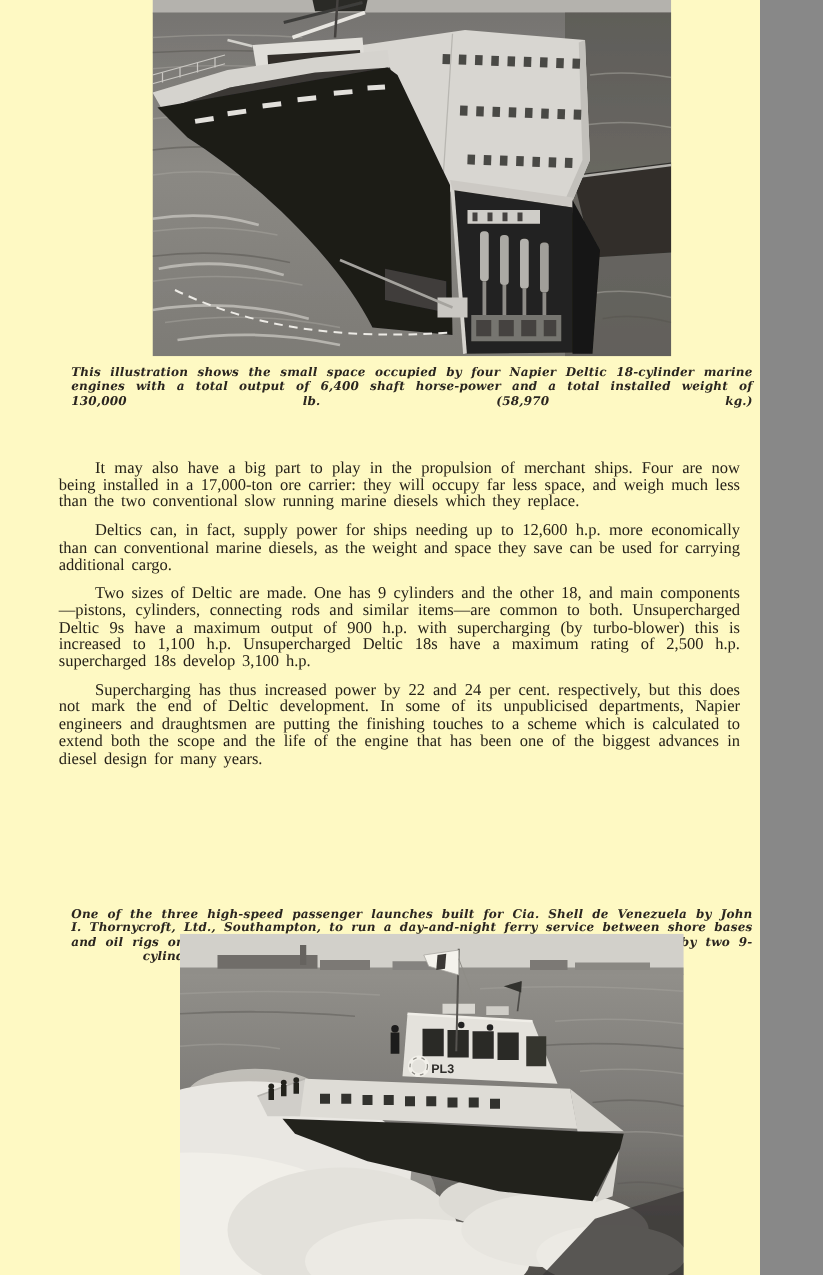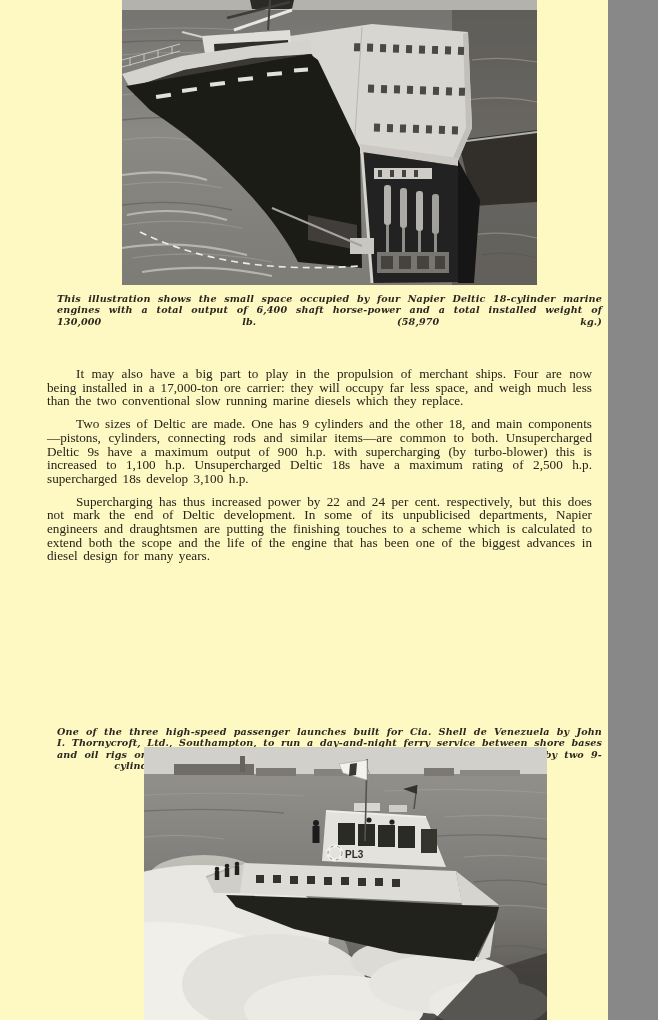--- a/index.html
+++ b/index.html
@@ -212,20 +212,21 @@
           <path d="M18,232 C80,262 150,272 238,266" fill="none" stroke="#edebe6" stroke-width="1.6" stroke-dasharray="7,5"></path>
         </g>
       </g>
     </svg>
   </figure>
 
   <p class="caption caption-top">This illustration shows the small space occupied by four Napier Deltic 18-cylinder marine engines with a total output of 6,400 shaft horse-power and a total installed weight of 130,000 lb. (58,970 kg.)</p>
 
   <div class="body-text">
     <p>It may also have a big part to play in the propulsion of merchant ships.  Four are now being installed in a 17,000-ton ore carrier: they will occupy far less space, and weigh much less than the two conventional slow running marine diesels which they replace.</p>
+    <p>Deltics can, in fact, supply power for ships needing up to 12,600 h.p. more economically than can conventional marine diesels, as the weight and space they save can be used for carrying additional cargo.</p>
     <p>Two sizes of Deltic are made.  One has 9 cylinders and the other 18, and main components—pistons, cylinders, connecting rods and similar items—are common to both.  Unsupercharged Deltic 9s have a maximum output of 900 h.p. with supercharging (by turbo-blower) this is increased to 1,100 h.p.  Unsupercharged Deltic 18s have a maximum rating of 2,500 h.p. supercharged 18s develop 3,100 h.p.</p>
     <p>Supercharging has thus increased power by 22 and 24 per cent. respectively, but this does not mark the end of Deltic development.  In some of its unpublicised departments, Napier engineers and draughtsmen are putting the finishing touches to a scheme which is calculated to extend both the scope and the life of the engine that has been one of the biggest advances in diesel design for many years.</p>
   </div>
 
   <p class="caption caption-bottom">One of the three high-speed passenger launches built for Cia. Shell de Venezuela by John I. Thornycroft, Ltd., Southampton, to run a day-and-night ferry service between shore bases and oil rigs on the 8,000 square mile Lake Maracaibo.  Each launch is powered by two 9-cylinder Napier Deltic diesel engines and cruises at more than 30 knots</p>
 
   <figure class="fig fig-bottom">
     <svg width="403" height="273" viewBox="0 0 403 273">
       <defs>
         <linearGradient id="seaBot" x1="0" y1="0" x2="0" y2="1">

